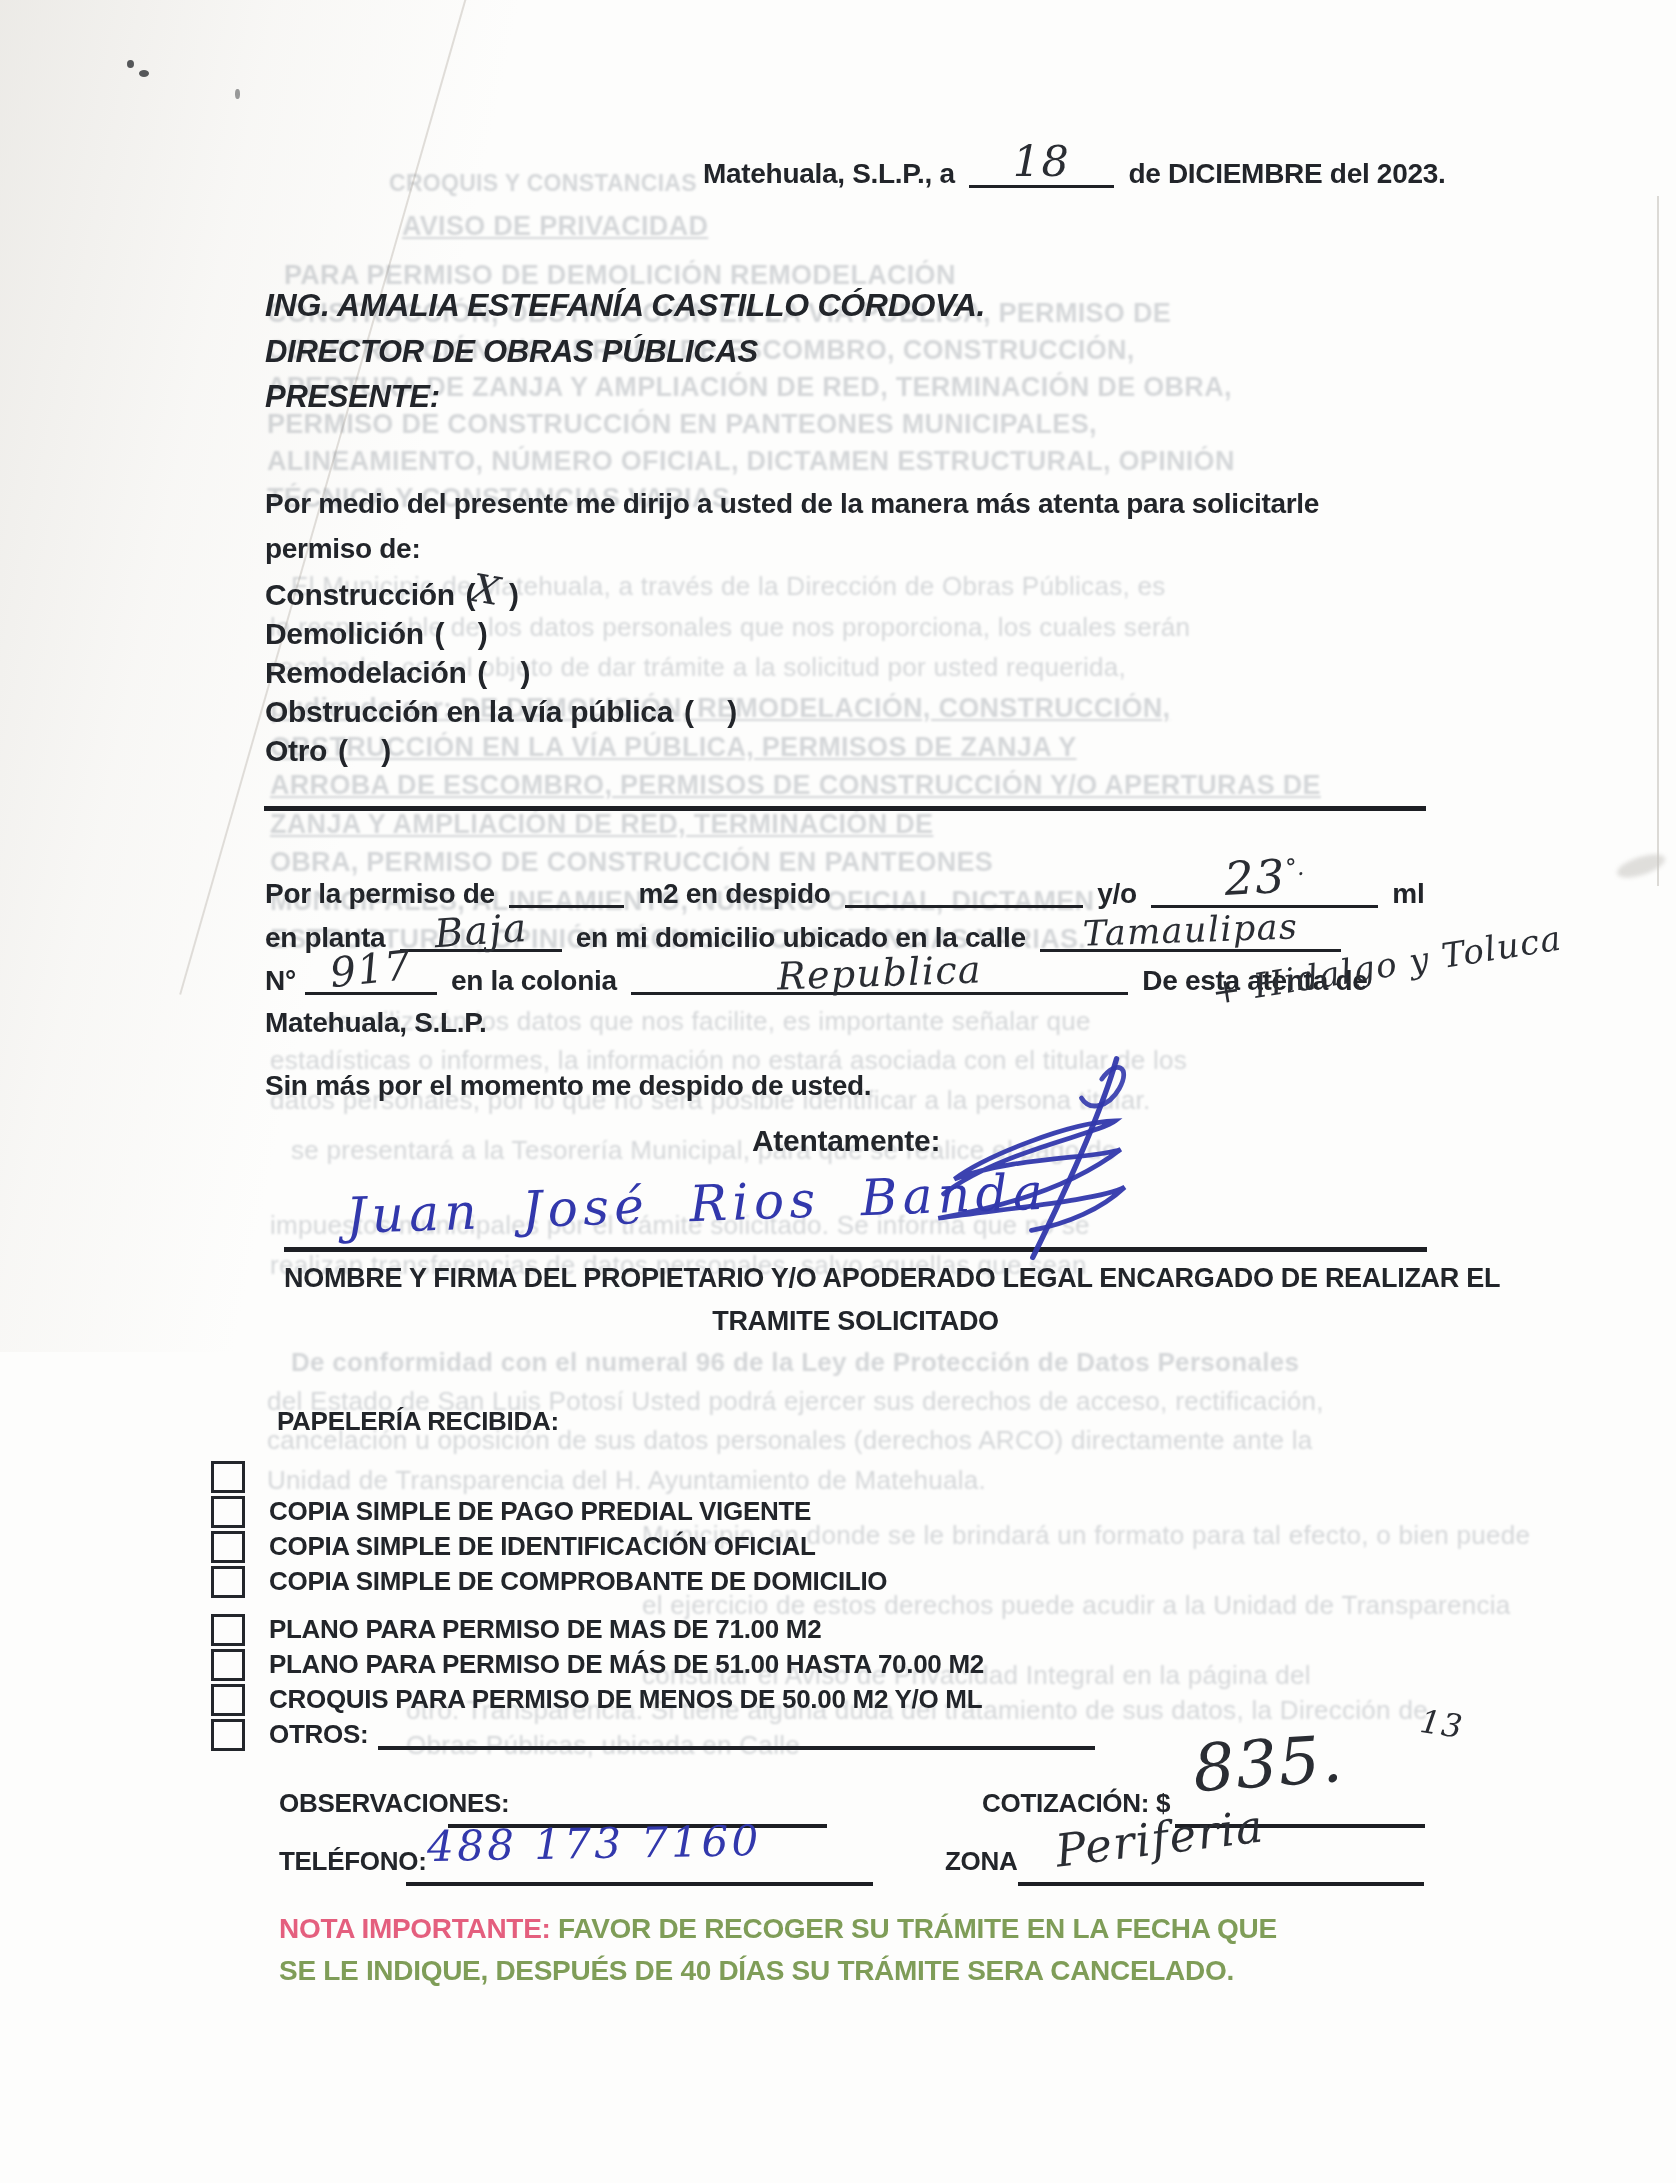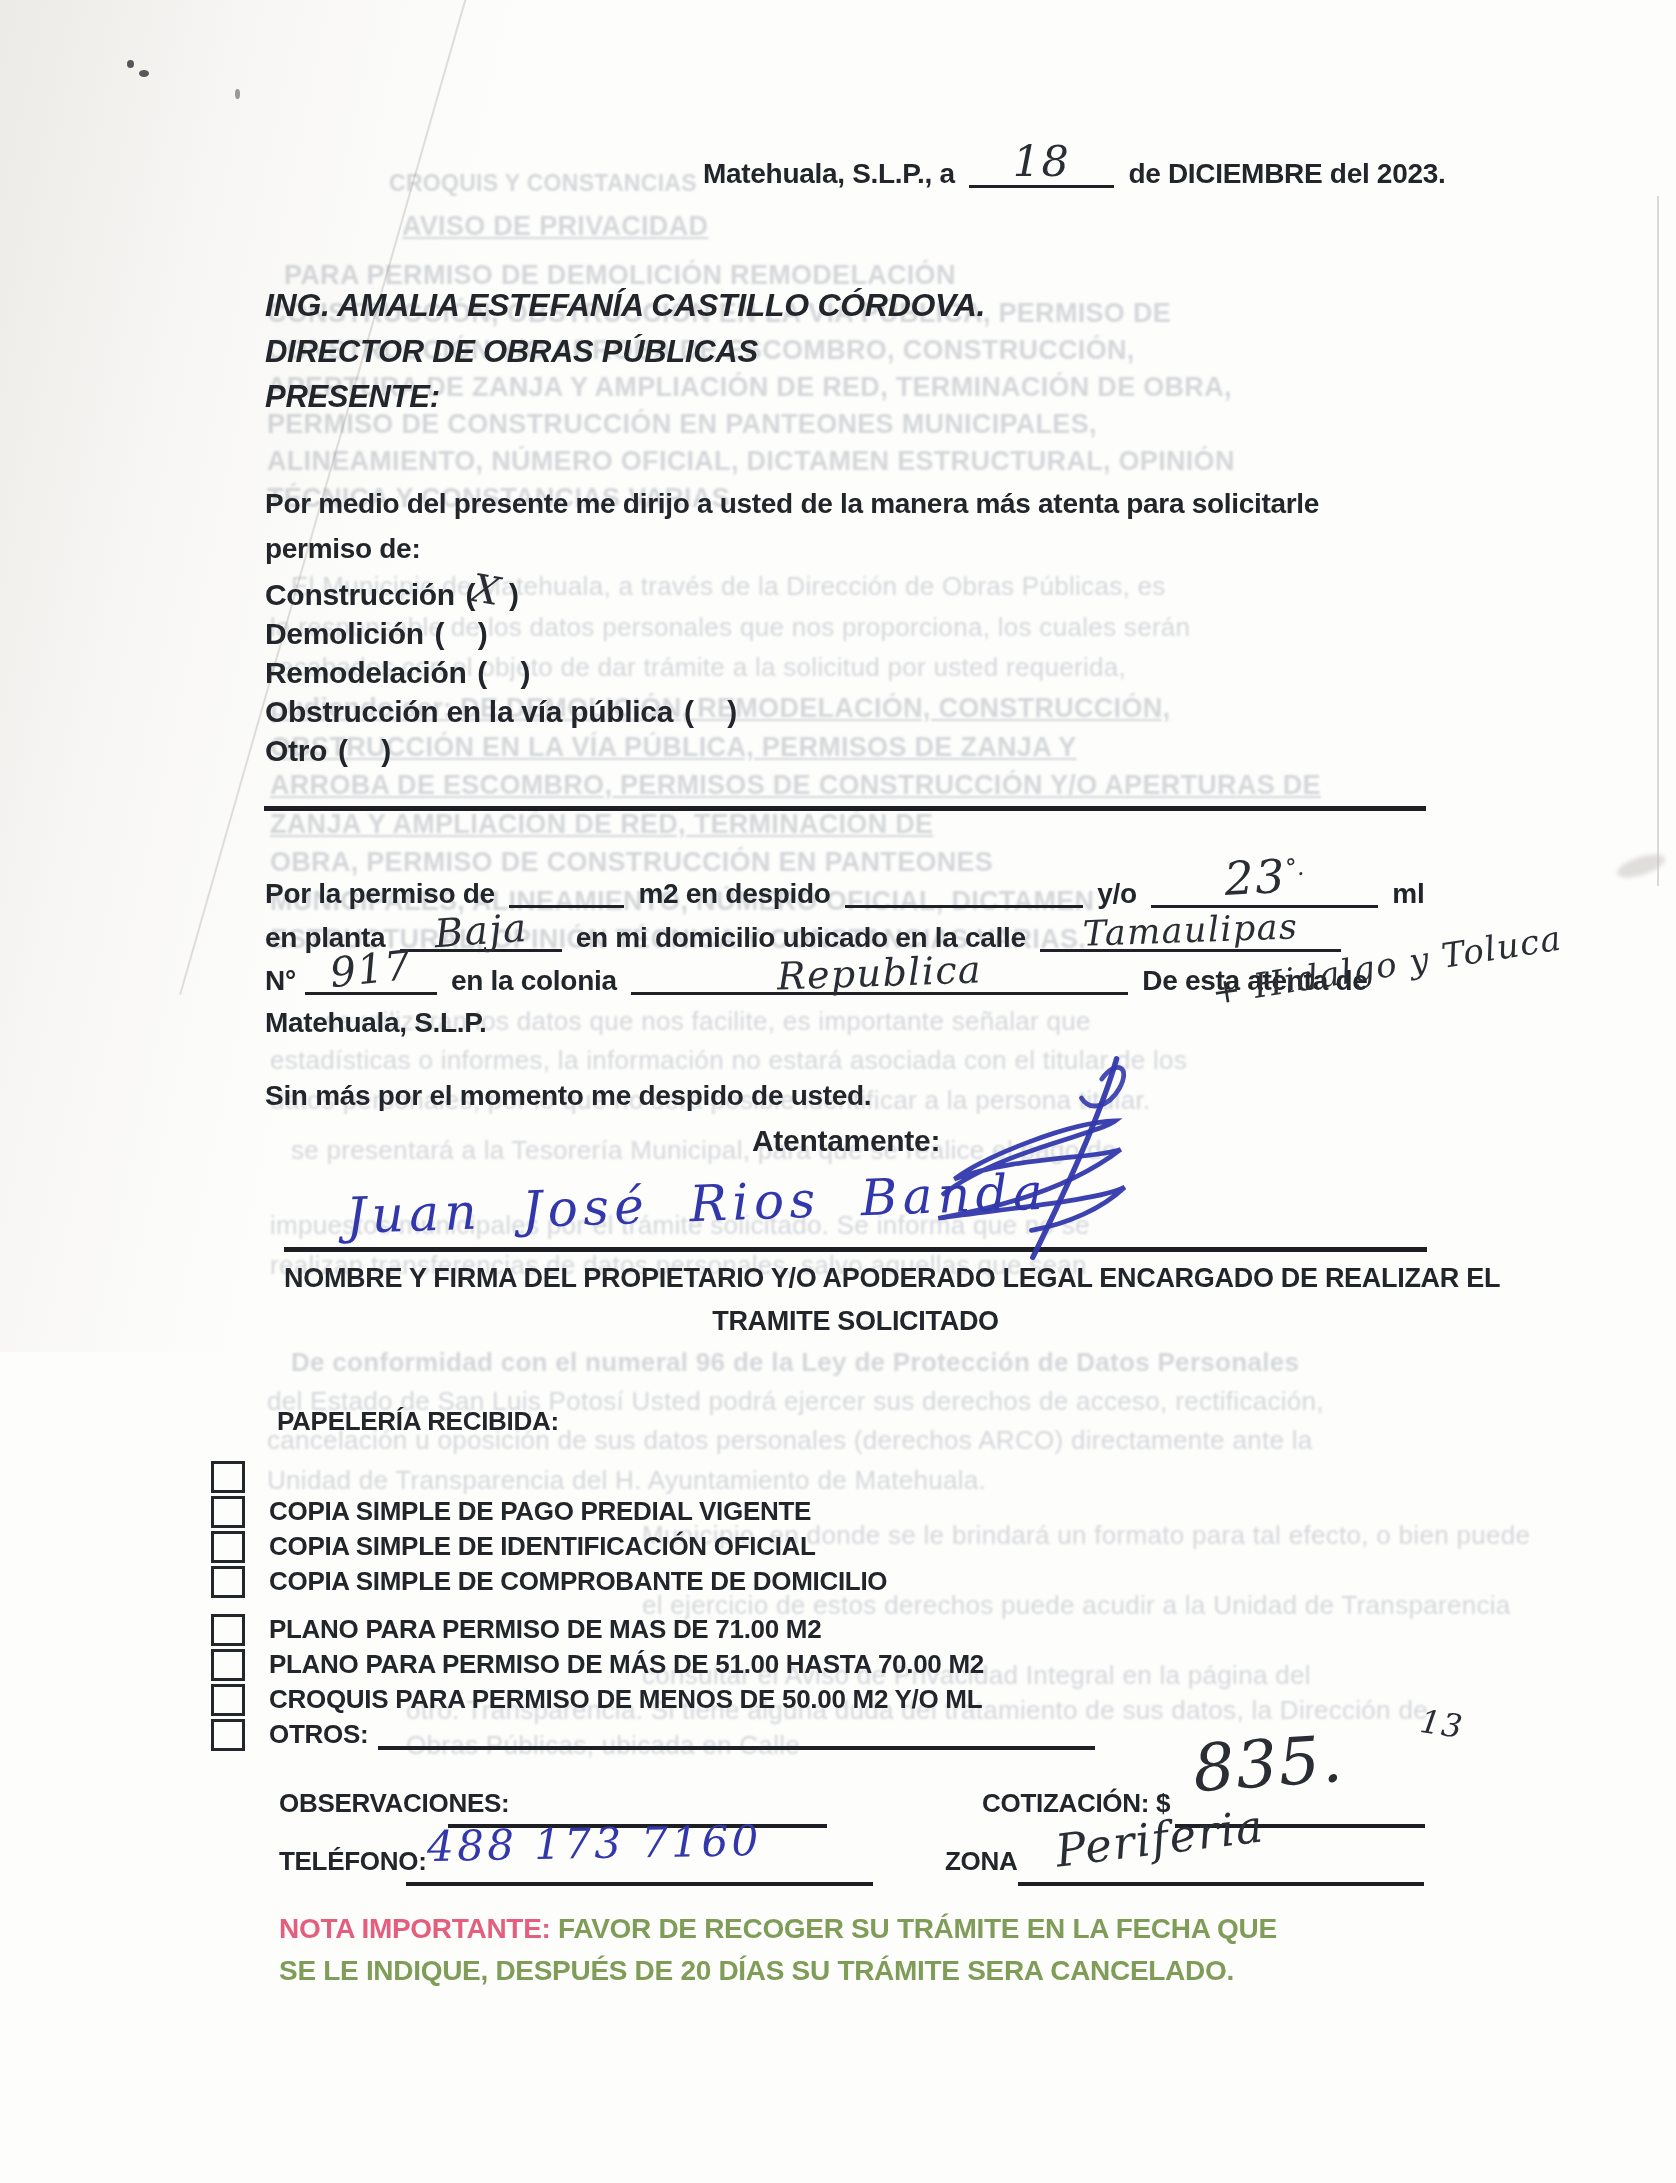--- a/index.html
+++ b/index.html
@@ -201,21 +201,21 @@
     <span class="blank" style="width:497px;">
       <span class="hand-val hand" style="font-size:38px;bottom:-2.7px;transform:rotate(-2deg);">Republica</span>
     </span>
     <span>De esta atenta de</span>
   </div>
 
   <div class="abs main hand" style="left:1210px;top:945px;font-size:34px;transform:rotate(-9deg);z-index:3;">+ Hidalgo  y Toluca</div>
 
   <div class="abs main printed f42" style="left:265px;top:1007px;">Matehuala, S.L.P.</div>
 
-  <div class="abs main printed f42" style="left:265px;top:1070px;margin-top:10px;">Sin más por el momento me despido de usted.</div>
+  <div class="abs main printed f42" style="left:265px;top:1070px;">Sin más por el momento me despido de usted.</div>
   <div class="abs main printed f44" style="left:752px;top:1124px;">Atentamente:</div>
 
   <div class="abs main hand blue" style="left:346px;top:1175px;font-size:50px;letter-spacing:5.4px;word-spacing:19px;transform:rotate(-2deg);z-index:3;">Juan José Rios Banda</div>
   <svg class="sig-svg" width="250" height="227" viewBox="0 0 370 335">
     <path d="M322 14 C300 92 256 190 198 308" fill="none" stroke="#3238ac" stroke-width="8" stroke-linecap="round" opacity="0.95"></path>
     <path d="M66 214 C150 150 294 126 320 106 C252 108 128 158 82 192 C172 158 294 162 328 148 C240 216 116 240 58 250 C172 234 302 222 334 204 C300 236 250 258 196 268" fill="none" stroke="#3238ac" stroke-width="7" stroke-linecap="round" opacity="0.95"></path>
     <path d="M300 44 C322 14 344 26 326 58 C310 86 282 92 270 72" fill="none" stroke="#3238ac" stroke-width="7" stroke-linecap="round" opacity="0.9"></path>
   </svg>
   <div class="rule main" style="left:284px;top:1247px;width:1143px;height:5.4px;"></div>
   <div class="abs main printed f40" style="left:284px;top:1263px;width:1143px;text-align:center;">NOMBRE Y FIRMA DEL PROPIETARIO Y/O APODERADO LEGAL ENCARGADO DE REALIZAR EL</div>
@@ -267,17 +267,17 @@
 
   <div class="abs main printed f38" style="left:279px;top:1846px;">TELÉFONO:</div>
   <div class="rule main" style="left:406px;top:1882px;width:467px;height:4px;"></div>
   <div class="abs main hand blue" style="left:427px;top:1819px;font-size:42px;letter-spacing:3.4px;transform:rotate(-1deg);z-index:3;">488 173 7160</div>
 
   <div class="abs main printed f38" style="left:945px;top:1846px;">ZONA</div>
   <div class="rule main" style="left:1018px;top:1882px;width:406px;height:4px;"></div>
   <div class="abs main hand" style="left:1055px;top:1812px;font-size:45px;transform:rotate(-7deg);z-index:3;">Periferia</div>
 
   <div class="abs main" style="left:279px;top:1908px;width:1028px;font-size:28px;line-height:42px;letter-spacing:-0.3px;">
-    <span class="note-label">NOTA IMPORTANTE:</span><span class="note-text"> FAVOR DE RECOGER SU TRÁMITE EN LA FECHA QUE SE LE INDIQUE, DESPUÉS DE 20 DÍAS SU TRÁMITE SERA CANCELADO.</span>
+    <span class="note-label">NOTA IMPORTANTE:</span><span class="note-text"> FAVOR DE RECOGER SU TRÁMITE EN LA FECHA QUE SE LE INDIQUE, DESPUÉS DE 40 DÍAS SU TRÁMITE SERA CANCELADO.</span>
   </div>
 
 </div>
 
 
 </body></html>

